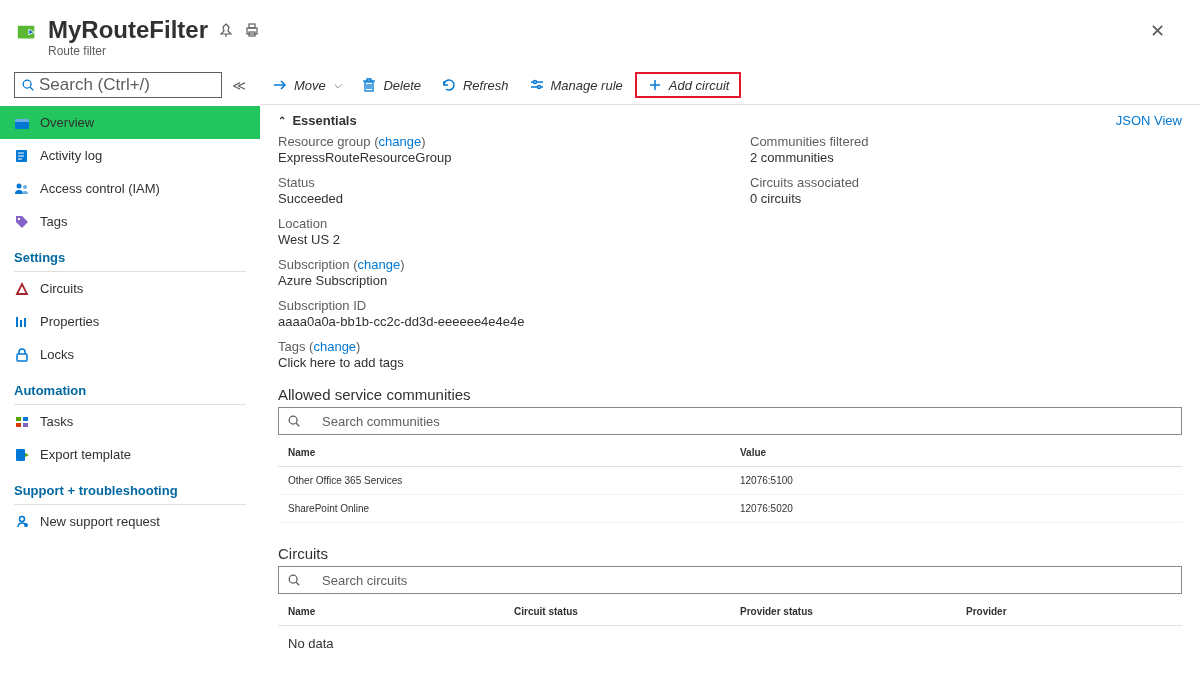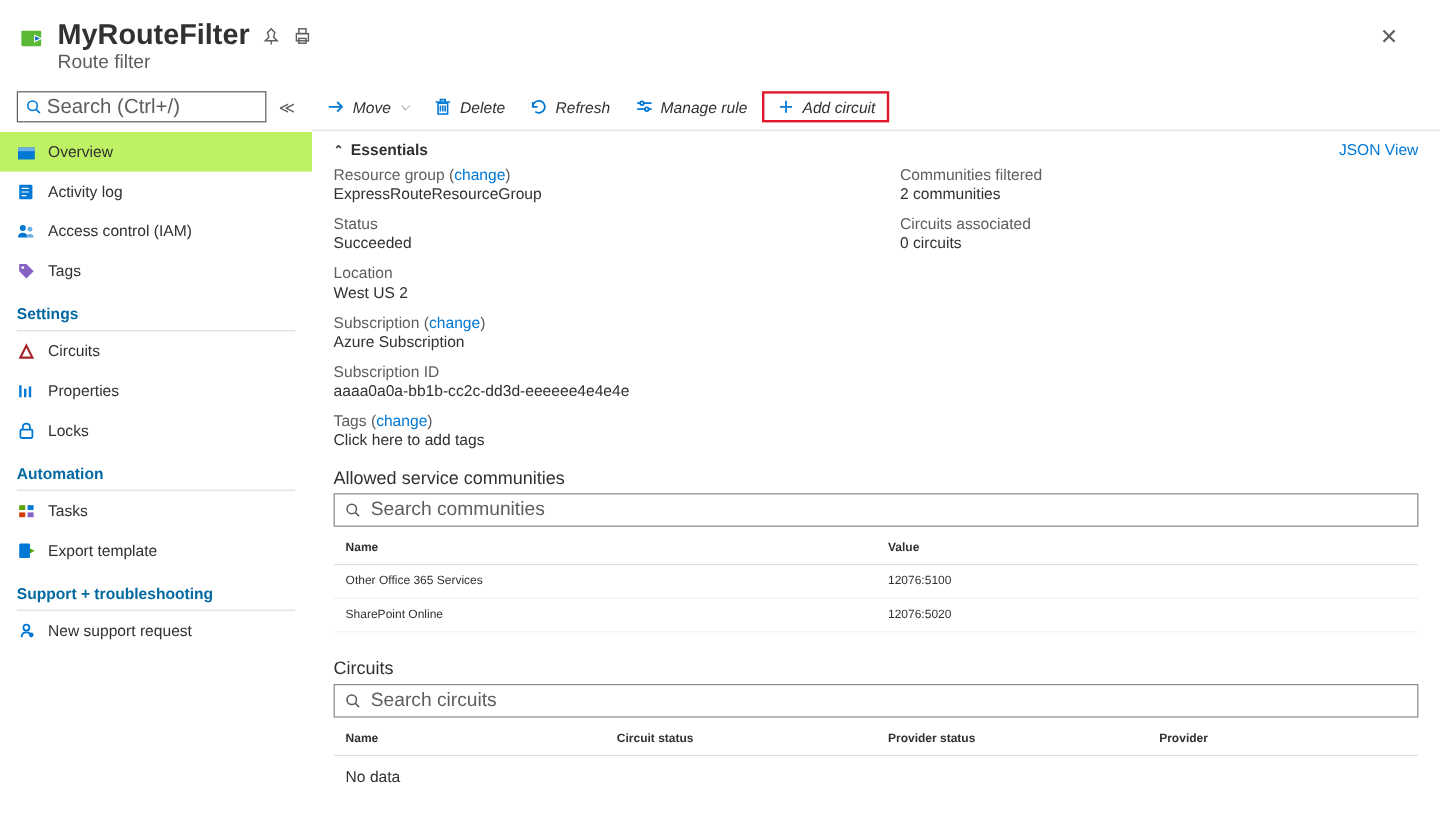--- a/index.html
+++ b/index.html
@@ -11,33 +11,33 @@
     width: 1200px;
     height: 700px;
     overflow: hidden;
   }
   .header { display: flex; align-items: flex-start; padding: 16px 31px 8px 16px; }
   .res-icon { width: 22px; height: 22px; margin-right: 10px; margin-top: 6px; position: relative; }
   .res-icon svg { width: 22px; height: 22px; }
   .title-block { flex: 1; }
   .title-row { display:flex; align-items:center; gap:10px;}
   .page-title { font-size: 24px; font-weight: 600; color:#323130;}
-  .page-subtitle { font-size: 16px; color: #605e5c; margin-top: 0; }
+  .page-subtitle { font-size: 12px; color: #605e5c; margin-top: 0; }
   .hdr-icon { color:#605e5c; cursor:pointer; display:inline-flex; width:16px; height:16px;}
   .hdr-icon svg { width:16px; height:16px;}
   .close-x { margin-left:auto; font-size:18px; color:#605e5c; cursor:pointer; padding:4px;}
   .body { display:flex; height: calc(700px - 66px); }
   .sidebar { width: 260px; border-right:none; padding: 4px 0 0 0; display:flex; flex-direction:column; }
   .search-wrap { display:flex; align-items:center; gap:8px; padding: 2px 12px 8px 14px;}
   .search-box { flex:1; display:flex; align-items:center; border:1px solid #605e5c; height:26px; padding:0 6px; gap:4px; font-size:17px; color:#605e5c;text-align:center;}
   .search-box svg { width:14px; height:14px; }
   .collapse-btn { width:18px; height:18px; display:inline-flex; align-items:center; justify-content:center; color:#605e5c; cursor:pointer;}
   .nav { flex:1; overflow:auto;}
   .nav-item { display:flex; align-items:center; gap:10px; height:33px; padding:0 14px; cursor:pointer; font-size:13px;}
-  .nav-item.active { background:#bef264; }
+  .nav-item.active { background:#22c55e; }
   .nav-item .nav-icon { width:16px; height:16px; display:inline-flex; align-items:center; justify-content:center;}
   .nav-item .nav-icon svg { width:16px; height:16px;}
   .nav-group { padding:12px 14px 4px 14px; font-weight:600; font-size:13px; color:#0369a1;}
   .nav-sep { border-top:1px solid #e1dfdd; margin:2px 14px 0 14px;}
   .main { flex:1; display:flex; flex-direction:column; overflow:auto;}
   .cmdbar { display:flex; align-items:center; gap:4px; padding:6px 10px 6px 4px; border-bottom:1px solid #e1dfdd; font-size:13px;font-style:italic;}
   .cmdbtn { display:inline-flex; align-items:center; gap:6px; padding:4px 8px; cursor:pointer; color:#323130;}
   .cmdbtn .ci { width:16px; height:16px; display:inline-flex; align-items:center; justify-content:center; color:#0078d4;}
   .cmdbtn .ci svg { width:16px; height:16px;}
   .cmdbtn.highlight { border:2px solid #e3182d; padding:3px 10px;}
@@ -46,21 +46,21 @@
   .ess-head { display:flex; align-items:center; gap:6px; font-weight:600; font-size:13px; cursor:pointer;}
   .ess-head .caret { font-size:10px;}
   .json-link { margin-left:auto; color:#0078d4; font-weight:400; cursor:pointer;}
   .ess-grid { display:flex; gap:40px; padding-top:6px;}
   .ess-col { flex:1; display:flex; flex-direction:column; gap:10px;}
   .ess-field .lbl { font-size:13px; color:#605e5c; margin-bottom:1px;}
   .ess-field .val { font-size:13px; color:#323130;}
   .link { color:#0078d4; cursor:pointer;}
   .paren { color:#605e5c;}
   .sect-title { font-size:15px; font-weight:400; color:#323130; margin:4px 0 4px 0;}
-  .tbl-search { display:flex; align-items:center; gap:8px; border:1px solid #8a8886; height:28px; padding:0 8px; font-size:16px; color:#605e5c; margin-bottom:4px;}
+  .tbl-search { display:flex; align-items:center; gap:21px; border:1px solid #8a8886; height:28px; padding:0 8px; font-size:13px; color:#605e5c; margin-bottom:4px;}
   .tbl-search svg{ width:14px; height:14px;}
   table { width:100%; border-collapse:collapse; font-size:10px;}
   th { text-align:left; font-weight:600; padding:8px 10px; border-bottom:1px solid #e1dfdd; color:#323130;}
   td { padding:8px 10px; border-bottom:1px solid #f3f2f1; color:#323130;}
   .nodata { padding:10px; color:#323130;}
   .block { padding:4px 18px 0 18px;}
 </style>
 </head>
 <body>
 

